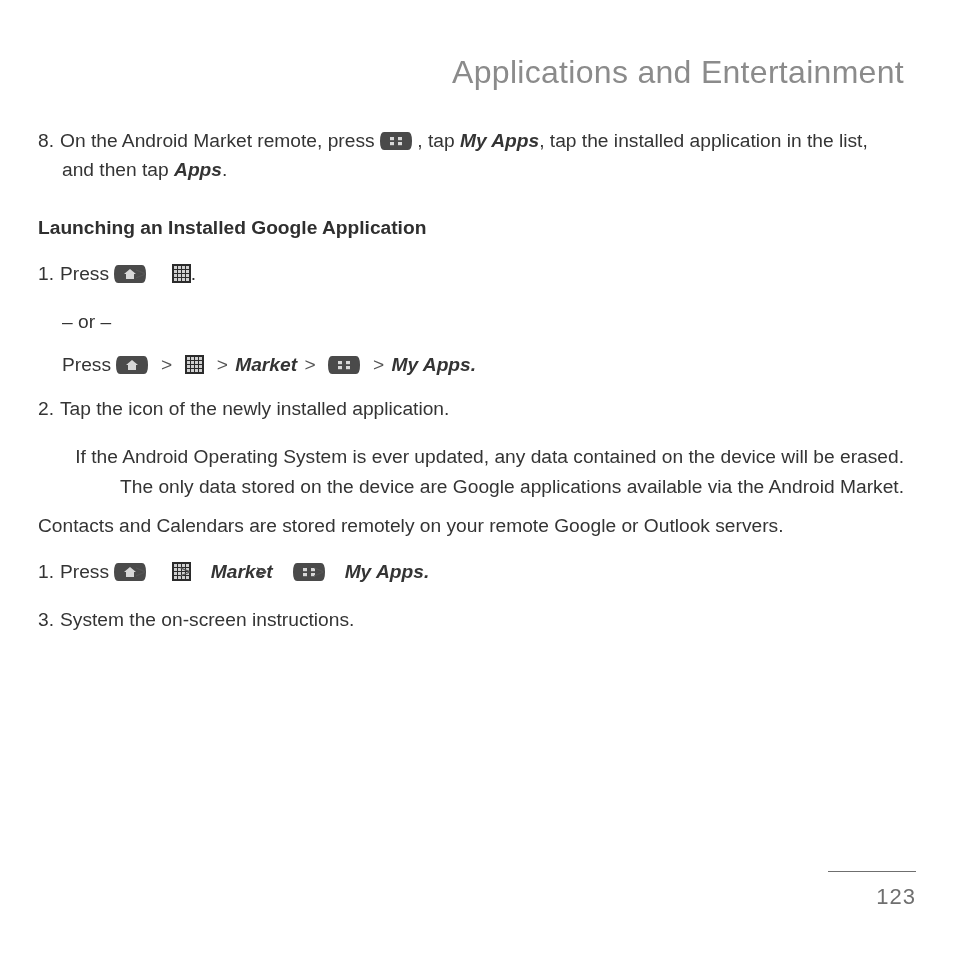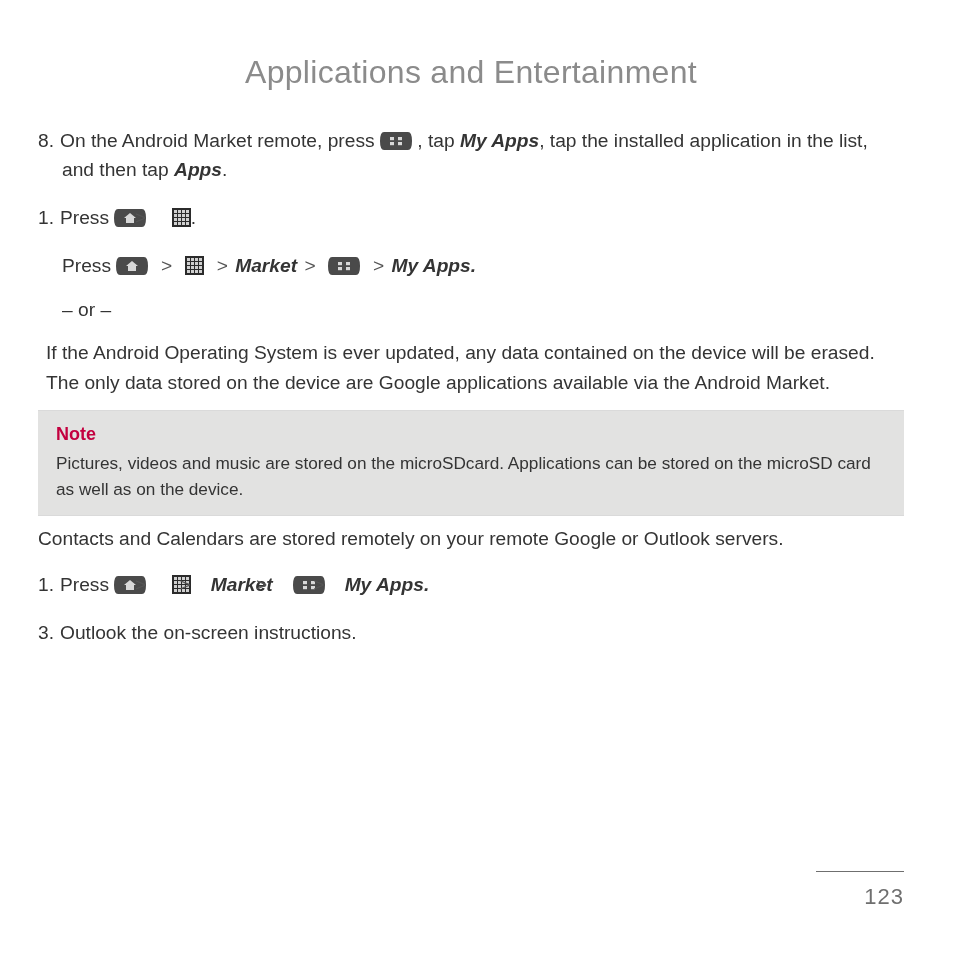--- a/index.html
+++ b/index.html
@@ -16,21 +16,21 @@
     -webkit-font-smoothing: antialiased;
   }
   .page {
     box-sizing: border-box;
     width: 954px;
     height: 954px;
     padding: 48px 50px 40px 38px;
     position: relative;
   }
   .doc-title {
-    text-align: center;
+    text-align: right;
     font-size: 32px;
     font-weight: 300;
     color: #8b8b8b;
     margin: 0 0 28px 0;
     font-family: "Helvetica Neue", "Segoe UI Light", Arial, sans-serif;
     letter-spacing: 0.3px;
   }
   .list-item {
     margin: 0 0 18px 0;
     padding-left: 24px;
@@ -89,21 +89,21 @@
   svg { display: block; }
 
   .menu-key { width: 32px; height: 18px; }
   .home-key { width: 32px; height: 18px; }
   .apps-key { width: 19px; height: 19px; }
 
   
   .footer {
     position: absolute;
     bottom: 40px;
-    right: 50px;
+    right: 38px;
     text-align: right;
   }
   .footer-rule-wrap {
     border-top: 1px solid #6f6f6f;
     width: 88px;
     margin-left: auto;
     padding-top: 8px;
   }
   .pagenum {
     font-size: 22px;
@@ -126,20 +126,21 @@
       <svg viewBox="0 0 32 18" width="32" height="18">
         <path d="M4 0 h24 q4 0 4 9 q0 9 -4 9 h-24 q-4 0 -4 -9 q0 -9 4 -9 Z" fill="#4a4a4a"></path>
         <rect x="10" y="5" width="4" height="3.2" fill="#d8d8d8"></rect>
         <rect x="18" y="5" width="4" height="3.2" fill="#d8d8d8"></rect>
         <rect x="10" y="10" width="4" height="3.2" fill="#d8d8d8"></rect>
         <rect x="18" y="10" width="4" height="3.2" fill="#d8d8d8"></rect>
       </svg>
     </span><span> , tap </span><span class="bold">My Apps</span><span>, tap the installed application in the list, and then tap </span><span class="bold">Apps</span><span>.</span>
   </p>
 
+  <div class="section-head">Launching an Installed Google Application</div>
 
   <p class="list-item">
     <span class="num">1.</span><span>Press </span>
     <span class="icon home-key">
       <svg viewBox="0 0 32 18" width="32" height="18">
         <path d="M4 0 h24 q4 0 4 9 q0 9 -4 9 h-24 q-4 0 -4 -9 q0 -9 4 -9 Z" fill="#4a4a4a"></path>
         <path d="M16 4 l6 5 h-2 v5 h-8 v-5 h-2 Z" fill="#d8d8d8"></path>
       </svg>
     </span>
     &nbsp;<span class="chev">&gt;</span>&nbsp;
@@ -161,20 +162,22 @@
             <rect x="14" y="10" width="3" height="3"></rect>
           <rect x="2" y="14" width="3" height="3"></rect>
             <rect x="6" y="14" width="3" height="3"></rect>
             <rect x="10" y="14" width="3" height="3"></rect>
             <rect x="14" y="14" width="3" height="3"></rect>
         </g>
       </svg>
     </span><span>.</span>
   </p>
 
+  <p class="list-item-indent">– or –</p>
+
   <p class="list-item-indent">
     <span>Press </span>
     <span class="icon home-key">
       <svg viewBox="0 0 32 18" width="32" height="18">
         <path d="M4 0 h24 q4 0 4 9 q0 9 -4 9 h-24 q-4 0 -4 -9 q0 -9 4 -9 Z" fill="#4a4a4a"></path>
         <path d="M16 4 l6 5 h-2 v5 h-8 v-5 h-2 Z" fill="#d8d8d8"></path>
       </svg>
     </span>
     &nbsp;<span class="chev">&gt;</span>&nbsp;
     <span class="icon apps-key">
@@ -209,30 +212,27 @@
         <rect x="10" y="5" width="4" height="3.2" fill="#d8d8d8"></rect>
         <rect x="18" y="5" width="4" height="3.2" fill="#d8d8d8"></rect>
         <rect x="10" y="10" width="4" height="3.2" fill="#d8d8d8"></rect>
         <rect x="18" y="10" width="4" height="3.2" fill="#d8d8d8"></rect>
       </svg>
     </span>
     &nbsp;<span class="chev">&gt;</span>
     <span class="bold">My Apps.</span>
   </p>
 
-  <p class="list-item-indent">– or –</p>
-
-
-
-  <p style="margin:0 0 10px 8px;">If the Android Operating System is ever updated, any data contained on the device will be erased. The only data stored on the device are Google applications available via the Android Market.</p>
-
-  <div class="note-box">
-    <span class="note-label">Note</span>
-    <span>Pictures, videos and music are stored on the microSDcard. Applications can be stored on the microSD card as well as on the device.</span>
-  </div>
+  <p class="list-item">
+    <span class="num">2.</span><span>Tap the icon of the newly installed application.</span>
+  </p>
+
+
+  <p style="margin:0 0 10px 8px;text-align:right;">If the Android Operating System is ever updated, any data contained on the device will be erased. The only data stored on the device are Google applications available via the Android Market.</p>
+
 
   <p class="after-note">Contacts and Calendars are stored remotely on your remote Google or Outlook servers.</p>
 
   <p class="list-item">
     <span class="num">1.</span><span>Press </span>
     <span class="icon home-key">
       <svg viewBox="0 0 32 18" width="32" height="18">
         <path d="M4 0 h24 q4 0 4 9 q0 9 -4 9 h-24 q-4 0 -4 -9 q0 -9 4 -9 Z" fill="#4a4a4a"></path>
         <path d="M16 4 l6 5 h-2 v5 h-8 v-5 h-2 Z" fill="#d8d8d8"></path>
       </svg>
@@ -272,21 +272,21 @@
         <rect x="10" y="10" width="4" height="3.2" fill="#d8d8d8"></rect>
         <rect x="18" y="10" width="4" height="3.2" fill="#d8d8d8"></rect>
       </svg>
     </span>
     &nbsp;<span class="chev">&gt;</span>
     <span class="bold">My Apps.</span>
   </p>
 
 
   <p class="list-item">
-    <span class="num">3.</span><span>Outlook the on-screen instructions.</span>
+    <span class="num">3.</span><span>System the on-screen instructions.</span>
   </p>
 
   <div class="footer">
     <div class="footer-rule-wrap">
       <span class="pagenum">123</span>
     </div>
   </div>
 
 </div>
 

